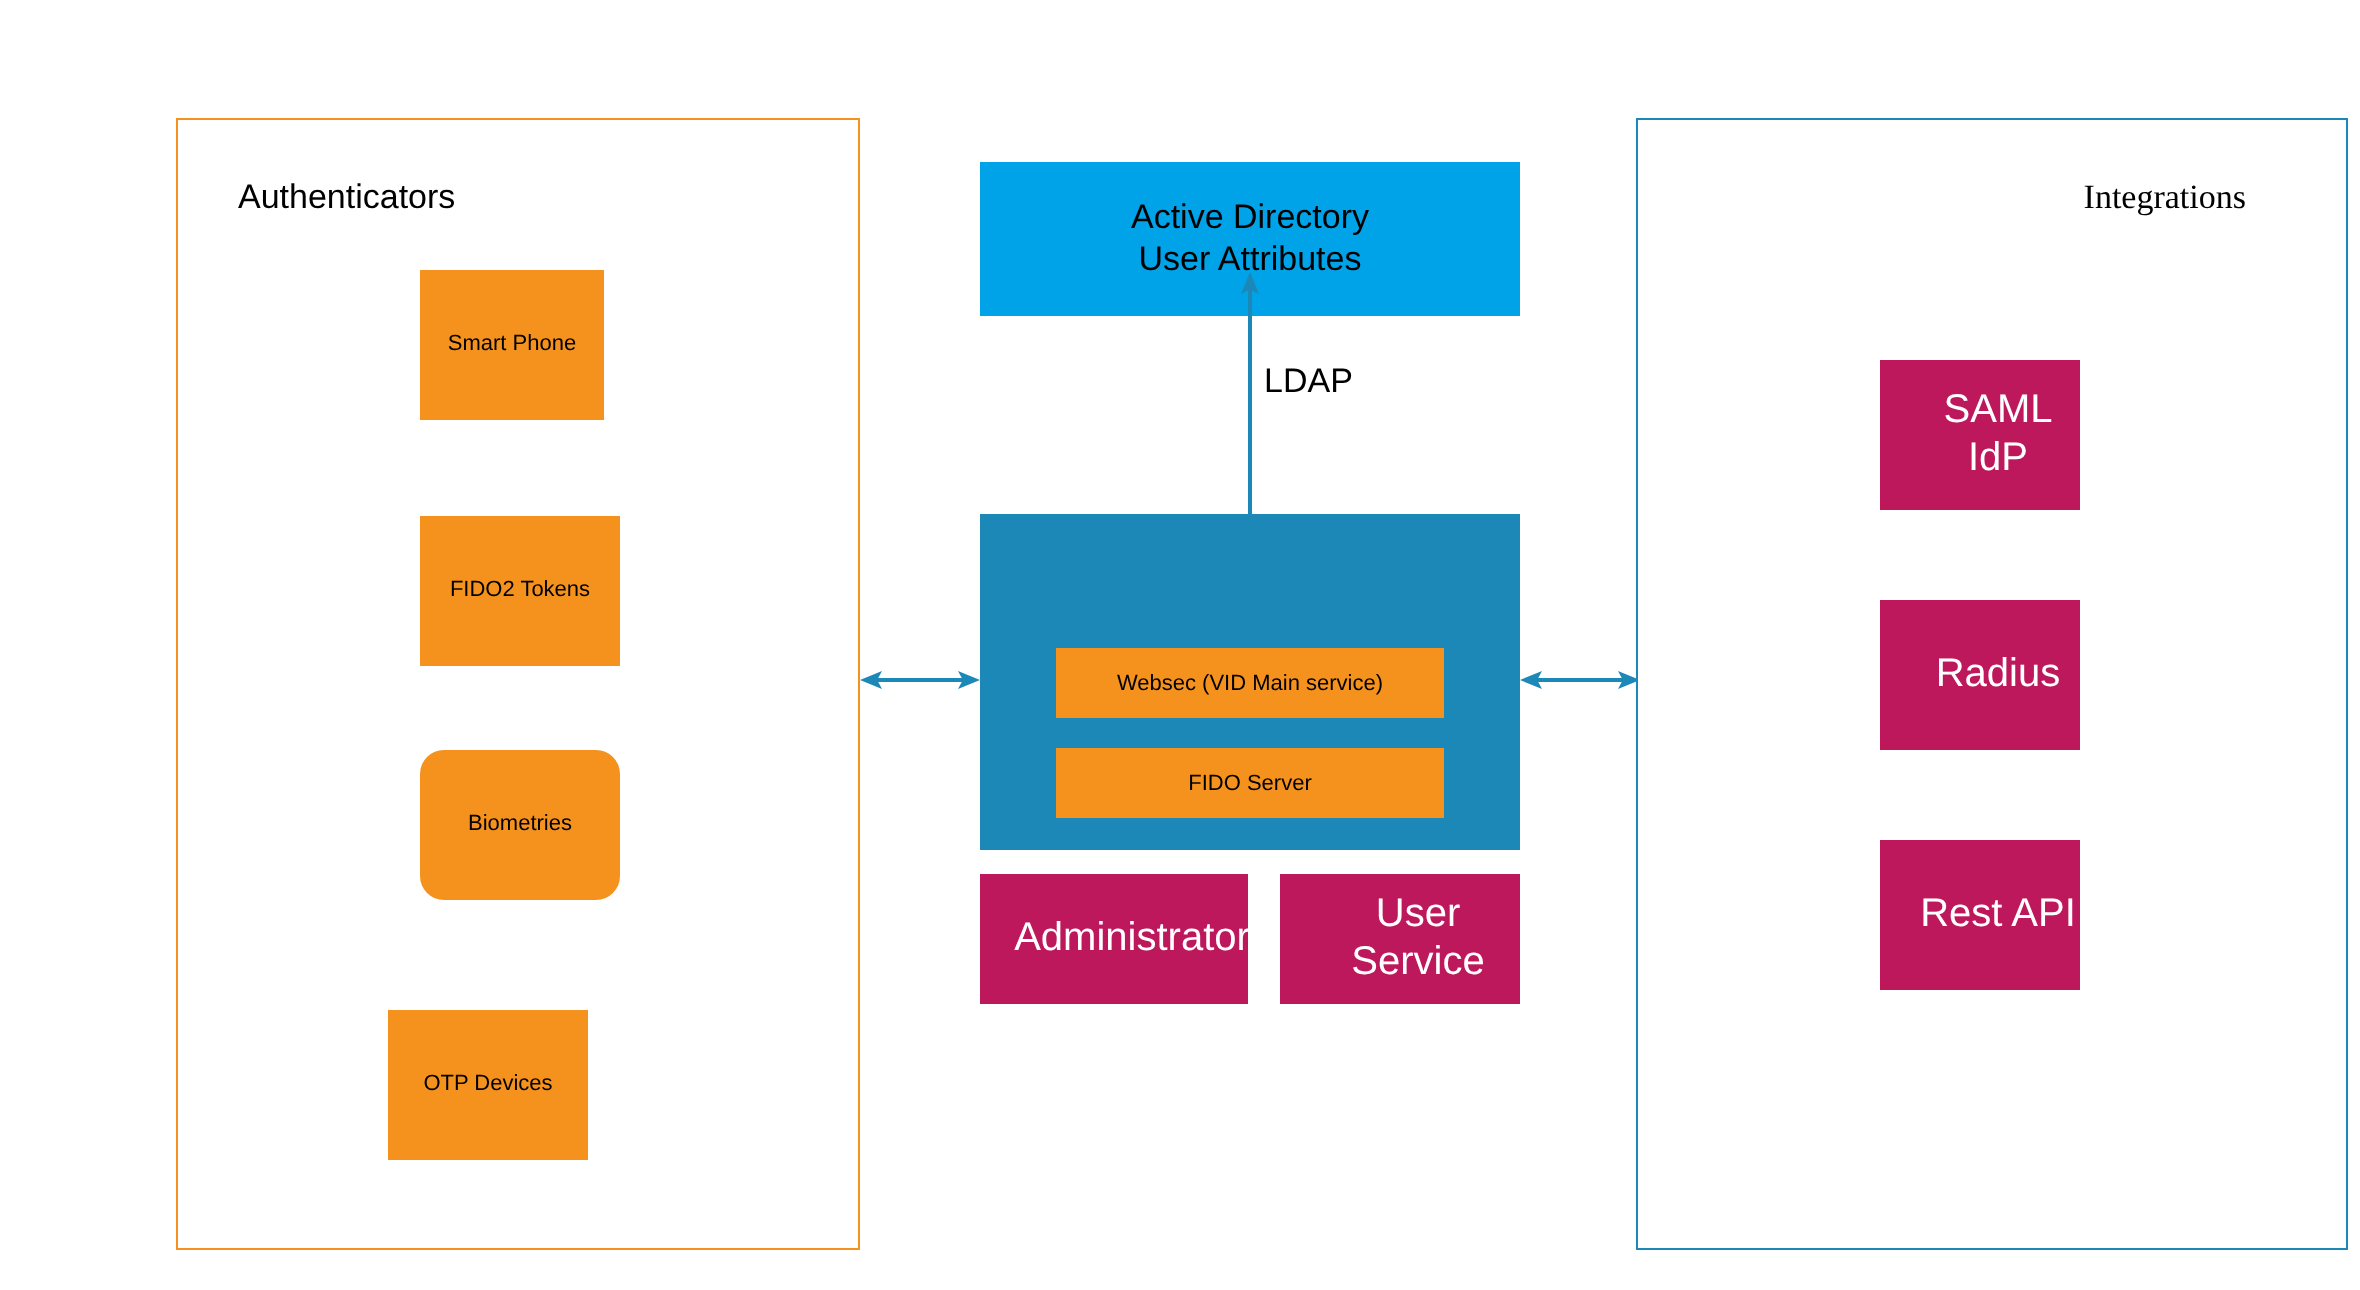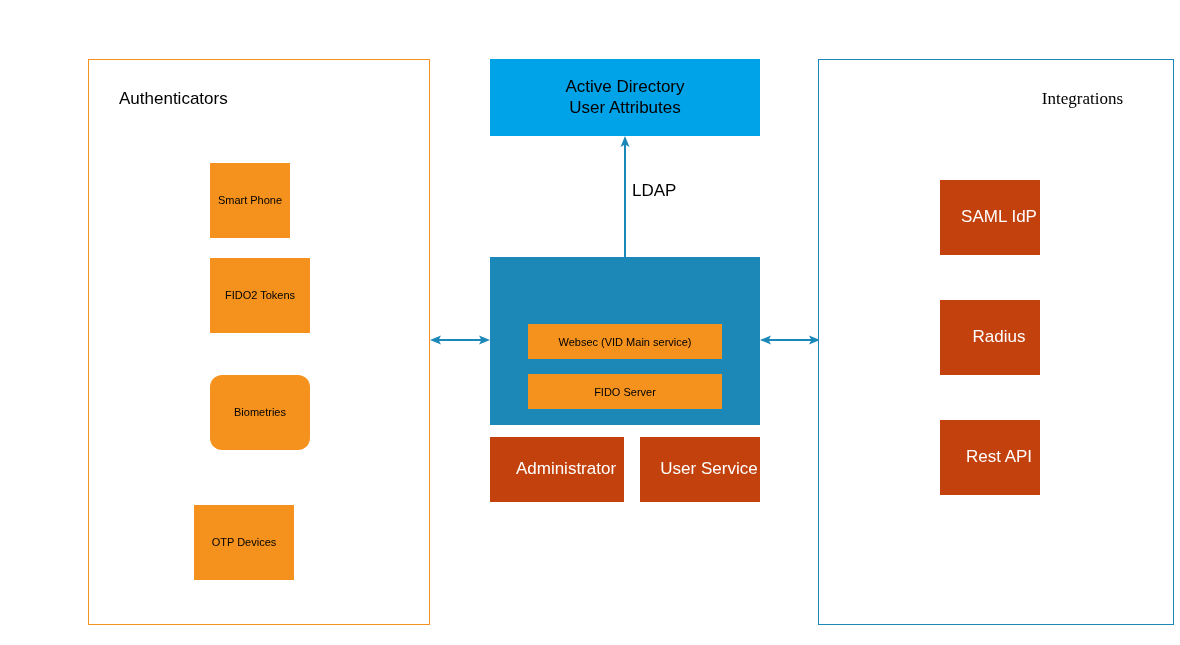--- a/index.html
+++ b/index.html
@@ -55,29 +55,30 @@
     justify-content: center;
     text-align: center;
     line-height: 1.18;
   }
   .node-orange {
     background: #F5921E;
     color: #000000;
     font-size: 11px;
   }
   .node-blue {
-    background: #c2410c;
+    background: #be185d;
     color: #ffffff;
-    font-size: 17px;
+    font-size: 20px;
     padding-left: 18px;
   }
   .node-blue-bright {
     background: #00A2E8;
     color: #000000;
     font-size: 17px;
+    margin-top: 22px;
   }
 
   
   .service-container {
     position: absolute;
     left: 490px;
     top: 257px;
     width: 270px;
     height: 168px;
     background: #1B88B8;
@@ -119,21 +120,21 @@
 </style>
 </head>
 <body>
 
 <div id="canvas">
 
   <div class="panel panel-authenticators">
     <div class="panel-title panel-title-left">Authenticators</div>
   </div>
 
-  <div class="node node-orange" style="left:210px; top:135px; width:80px; height:75px;margin-top:28px;">
+  <div class="node node-orange" style="left:210px; top:135px; width:92px; height:75px;">
     <span>Smart Phone</span>
   </div>
 
   <div class="node node-orange" style="left:210px; top:258px; width:100px; height:75px;">
     <span>FIDO2 Tokens</span>
   </div>
 
   <div class="node node-orange" style="left:210px; top:375px; width:100px; height:75px;border-radius:12px;">
     <span>Biometries</span>
   </div>

